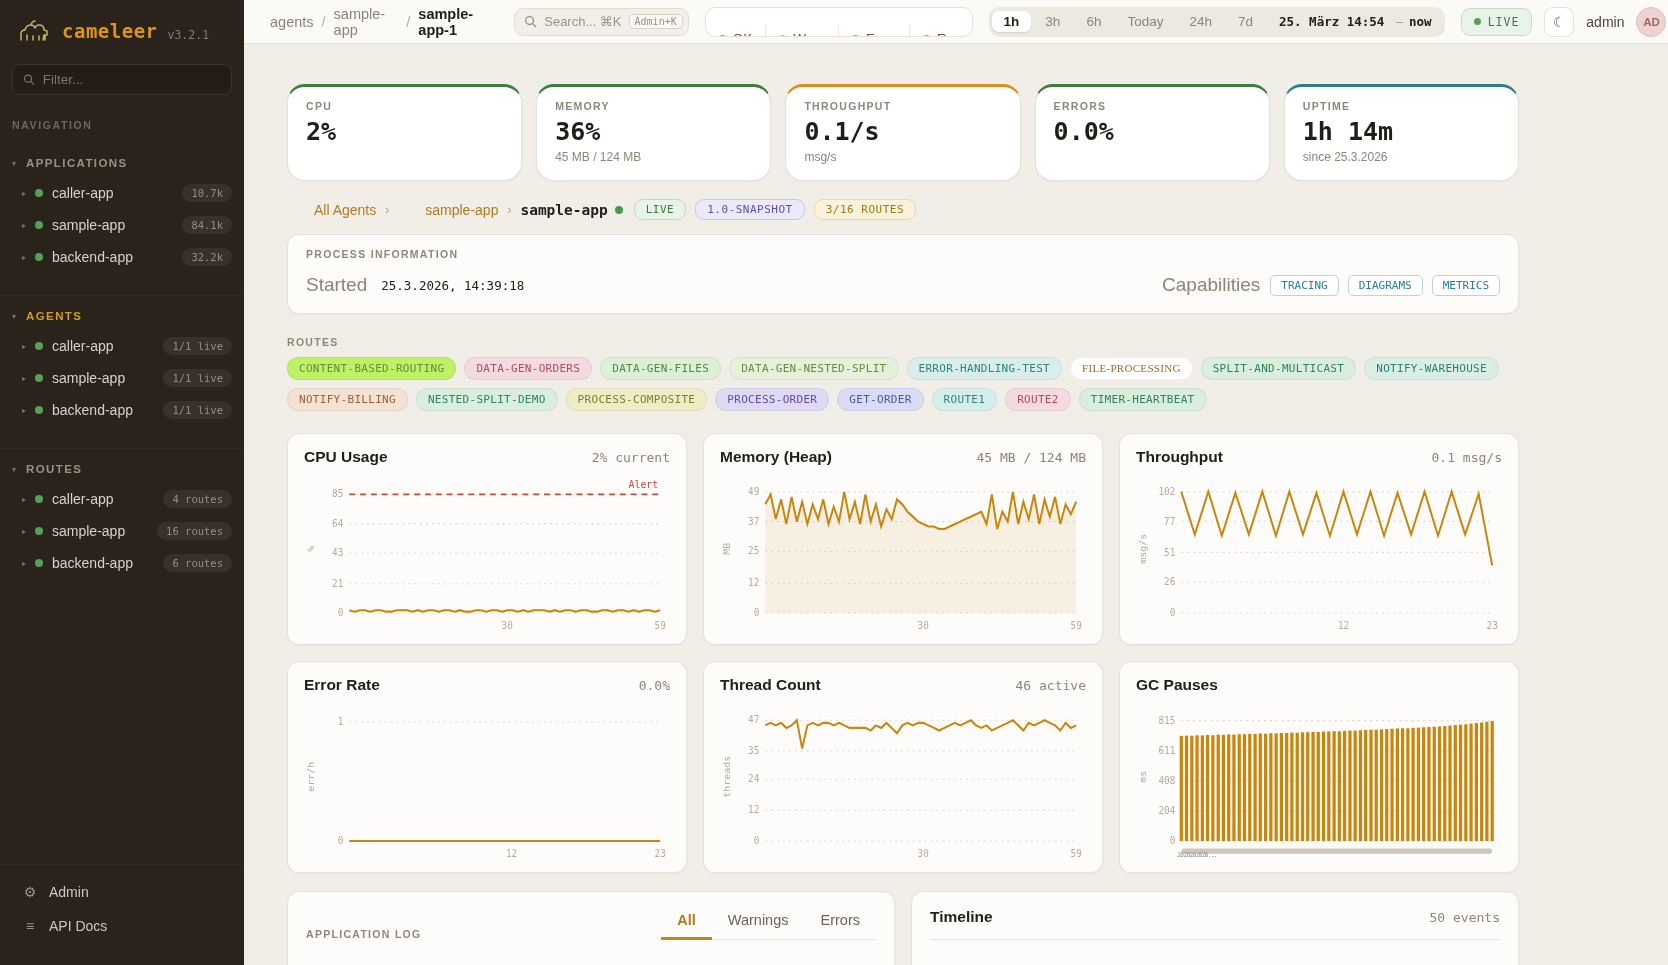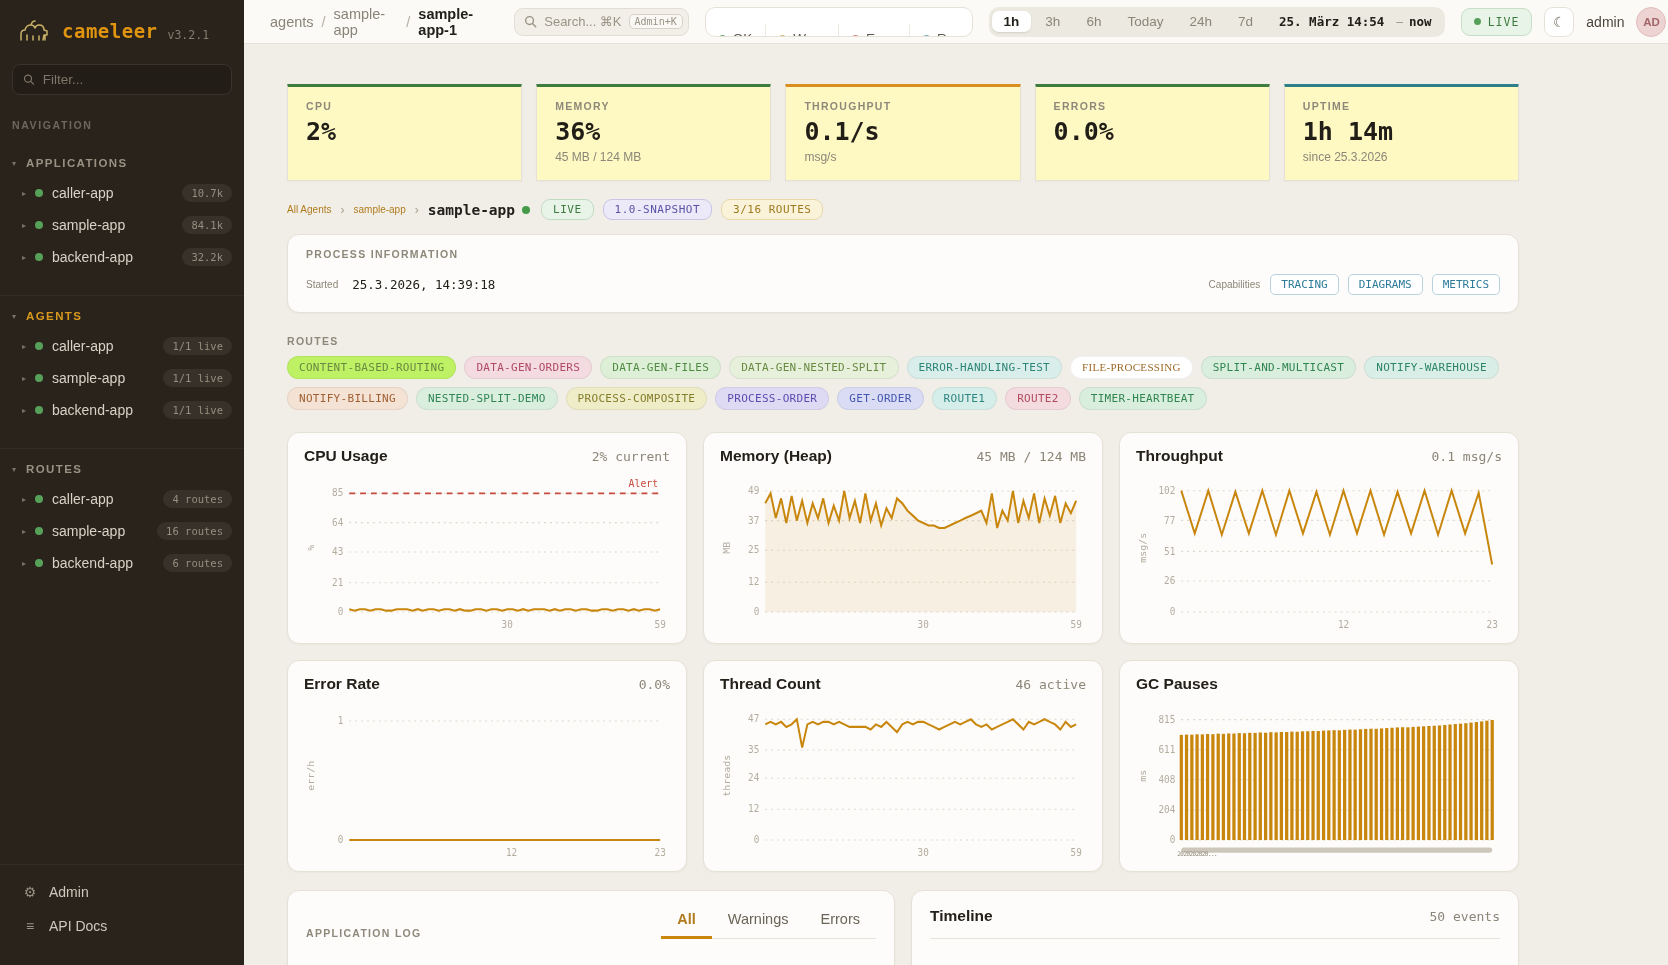--- a/index.html
+++ b/index.html
@@ -54,37 +54,37 @@
   .tb-right { margin-left:auto; display:flex; align-items:center; gap:12px; padding-right:100px; }
   .live-pill { display:flex; align-items:center; gap:7px; background:#e9f4e9; border:1px solid #c6dfc6; border-radius:9px; height:28px; padding:0 12px; font-family:"DejaVu Sans Mono", monospace; font-size:11.5px; letter-spacing:1px; color:#3c7a3e; cursor:pointer; }
   .live-dot { width:7px; height:7px; border-radius:50%; background:#57a05a; }
   .moon-btn { width:30px; height:30px; background:#fff; border:1px solid #e7e2d8; border-radius:9px; display:flex; align-items:center; justify-content:center; font-size:14px; color:#6b6557; cursor:pointer; }
   .user-name { font-size:14px; color:#4c463c; cursor:pointer; }
   .avatar { width:30px; height:30px; border-radius:50%; background:#eed3d3; border:1px solid #e2bcbc; color:#a36668; font-size:11.5px; font-weight:bold; display:flex; align-items:center; justify-content:center; cursor:pointer; }
 
   
   .content { padding:40px 0 0 43px; width:1275px; }
   .stat-grid { display:grid; grid-template-columns:repeat(5,1fr); gap:14px; width:1232px; }
-  .stat-card { background:#fef9c3; border:1px solid #e6e1d7; border-top:3px solid #3e7d3f; border-radius:1px; padding:13px 18px; height:97px; box-shadow:0 1px 2px rgba(40,35,25,0.04); }
+  .stat-card { background:#ffffff; border:1px solid #e6e1d7; border-top:3px solid #3e7d3f; border-radius:18px; padding:13px 18px; height:97px; box-shadow:0 1px 2px rgba(40,35,25,0.04); }
   .stat-label { font-size:10.5px; letter-spacing:1.3px; color:#8e887a; font-weight:bold; }
   .stat-value { font-family:"DejaVu Sans Mono", monospace; font-weight:bold; font-size:25px; color:#211d17; margin-top:5px; }
   .stat-sub { font-size:12px; color:#8c8678; margin-top:4px; }
 
   .agent-row { display:flex; align-items:center; gap:9px; margin-top:18px; width:1232px; }
-  .agent-link { font-size:10px; color:#b07c1e; cursor:pointer; }
+  .agent-link { font-size:14px; color:#b07c1e; cursor:pointer;margin-left:27px; }
   .agent-sep { font-size:12px; color:#a69d8e; }
   .agent-current { font-family:"DejaVu Sans Mono", monospace; font-weight:bold; font-size:14.5px; color:#23201a; }
   .agent-dot { width:8px; height:8px; border-radius:50%; background:#459a48; margin:0 2px 0 -2px; }
   .pill { font-family:"DejaVu Sans Mono", monospace; font-size:11px; letter-spacing:0.5px; border-radius:9px; padding:3px 11px; border:1px solid transparent; white-space:nowrap; }
 
   .process-card { margin-top:14px; width:1232px; background:#fdfcfa; border:1px solid #e6e1d7; border-radius:12px; padding:13px 18px 17px 18px; box-shadow:0 1px 2px rgba(40,35,25,0.04); }
   .panel-label { font-size:10.5px; letter-spacing:1.3px; color:#8e887a; font-weight:bold; }
   .process-row { display:flex; align-items:center; justify-content:space-between; margin-top:14px; }
   .process-left { display:flex; align-items:center; gap:14px; }
-  .muted-label { font-size:10px; color:#8c8678; }
+  .muted-label { font-size:19px; color:#8c8678; }
   .started-value { font-family:"DejaVu Sans Mono", monospace; font-size:12.5px; color:#23201a; }
   .cap-group { display:flex; align-items:center; gap:10px; }
   .cap-pill { font-family:"DejaVu Sans Mono", monospace; font-size:11px; color:#2d7b99; border:1px solid #b8d2de; background:#fff; border-radius:5px; padding:3px 10px; }
 
   .routes-section { margin-top:22px; width:1232px; }
   .routes-badges { display:flex; flex-wrap:wrap; gap:8px; margin-top:9px; }
   .route-badge { font-family:"DejaVu Sans Mono", monospace; font-size:11px; letter-spacing:0.3px; border-radius:999px; padding:4px 11px; border:1px solid rgba(0,0,0,0.06); cursor:pointer; white-space:nowrap; }
 
   .charts-grid { display:grid; grid-template-columns:repeat(3,1fr); gap:16px; margin-top:22px; width:1232px; }
   .chart-card { background:#fdfcfa; border:1px solid #e6e1d7; border-radius:12px; padding:14px 16px 8px 16px; height:212px; box-shadow:0 1px 2px rgba(40,35,25,0.04); }

